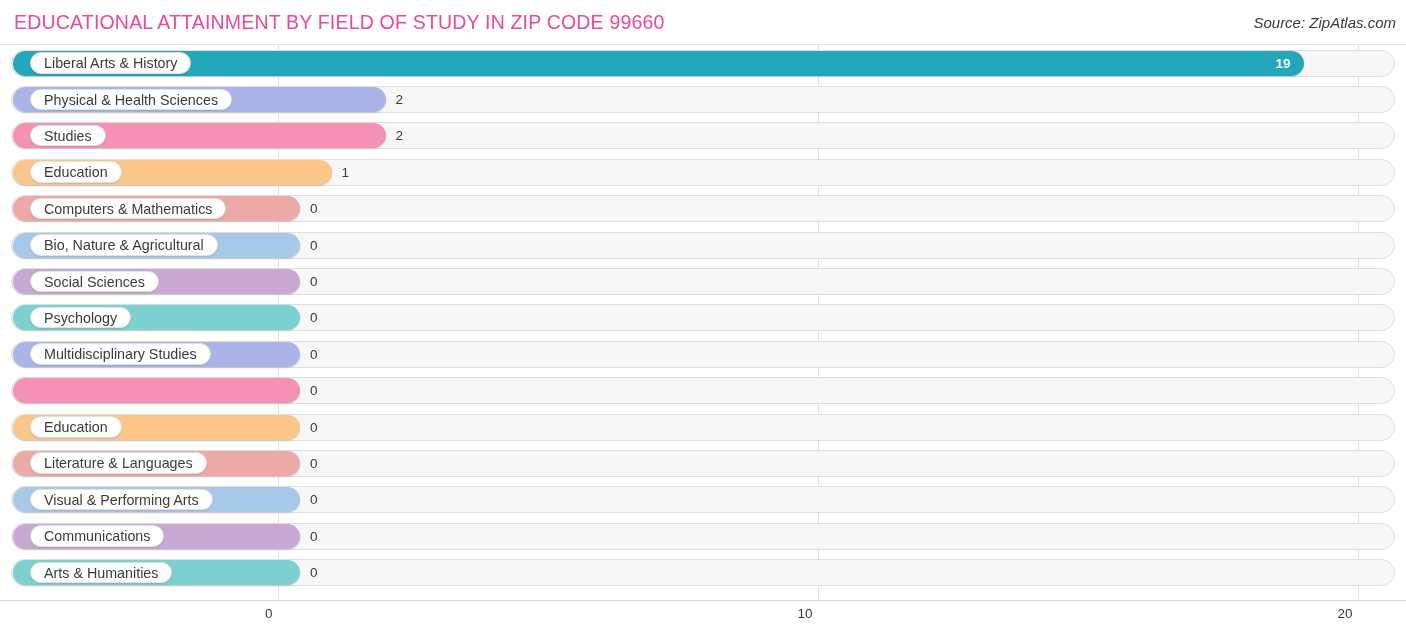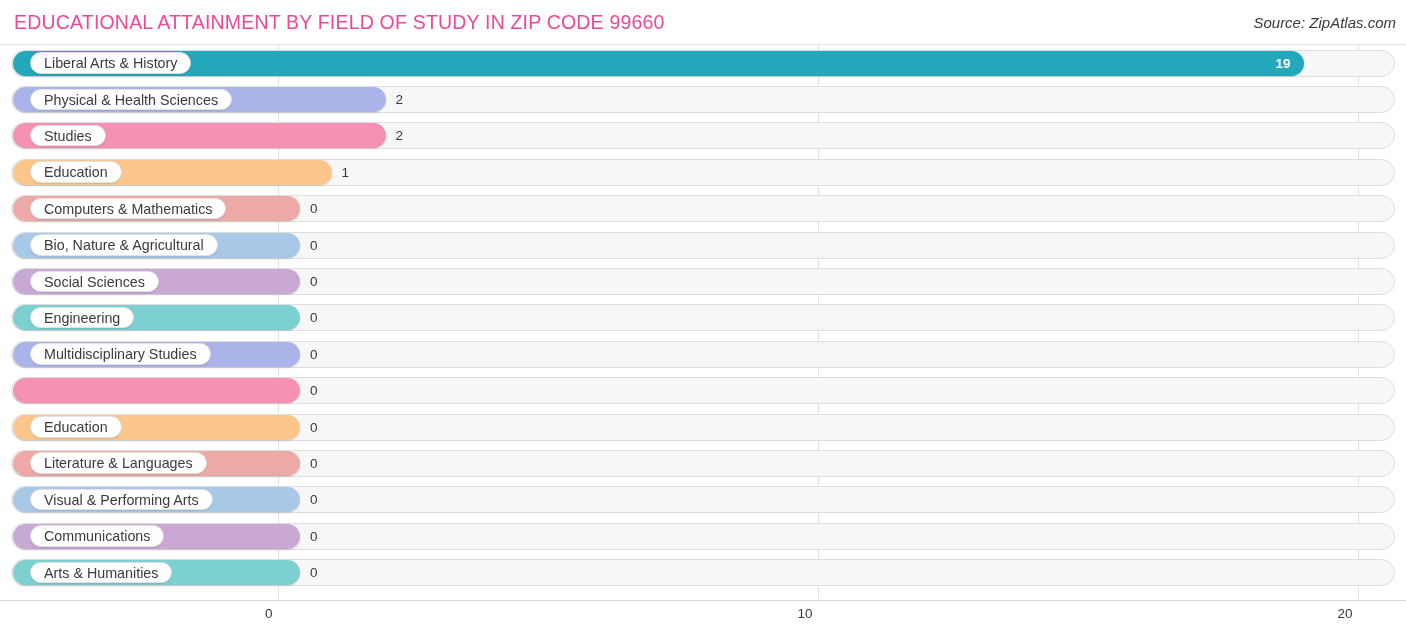--- a/index.html
+++ b/index.html
@@ -149,21 +149,21 @@
         <div class="row">
           <div class="track"></div>
           <div class="bar" style="width: 287px; background: rgb(201, 168, 212);"></div>
           <div class="barval-out" style="left: 310px;">0</div>
           <div class="pill">Social Sciences</div>
         </div>
         <div class="row">
           <div class="track"></div>
           <div class="bar" style="width: 287px; background: rgb(125, 208, 208);"></div>
           <div class="barval-out" style="left: 310px;">0</div>
-          <div class="pill">Engineering</div>
+          <div class="pill">Psychology</div>
         </div>
         <div class="row">
           <div class="track"></div>
           <div class="bar" style="width: 287px; background: rgb(170, 180, 232);"></div>
           <div class="barval-out" style="left: 310px;">0</div>
           <div class="pill">Multidisciplinary Studies</div>
         </div>
         <div class="row">
           <div class="track"></div>
           <div class="bar" style="width: 287px; background: rgb(244, 145, 181);"></div>

